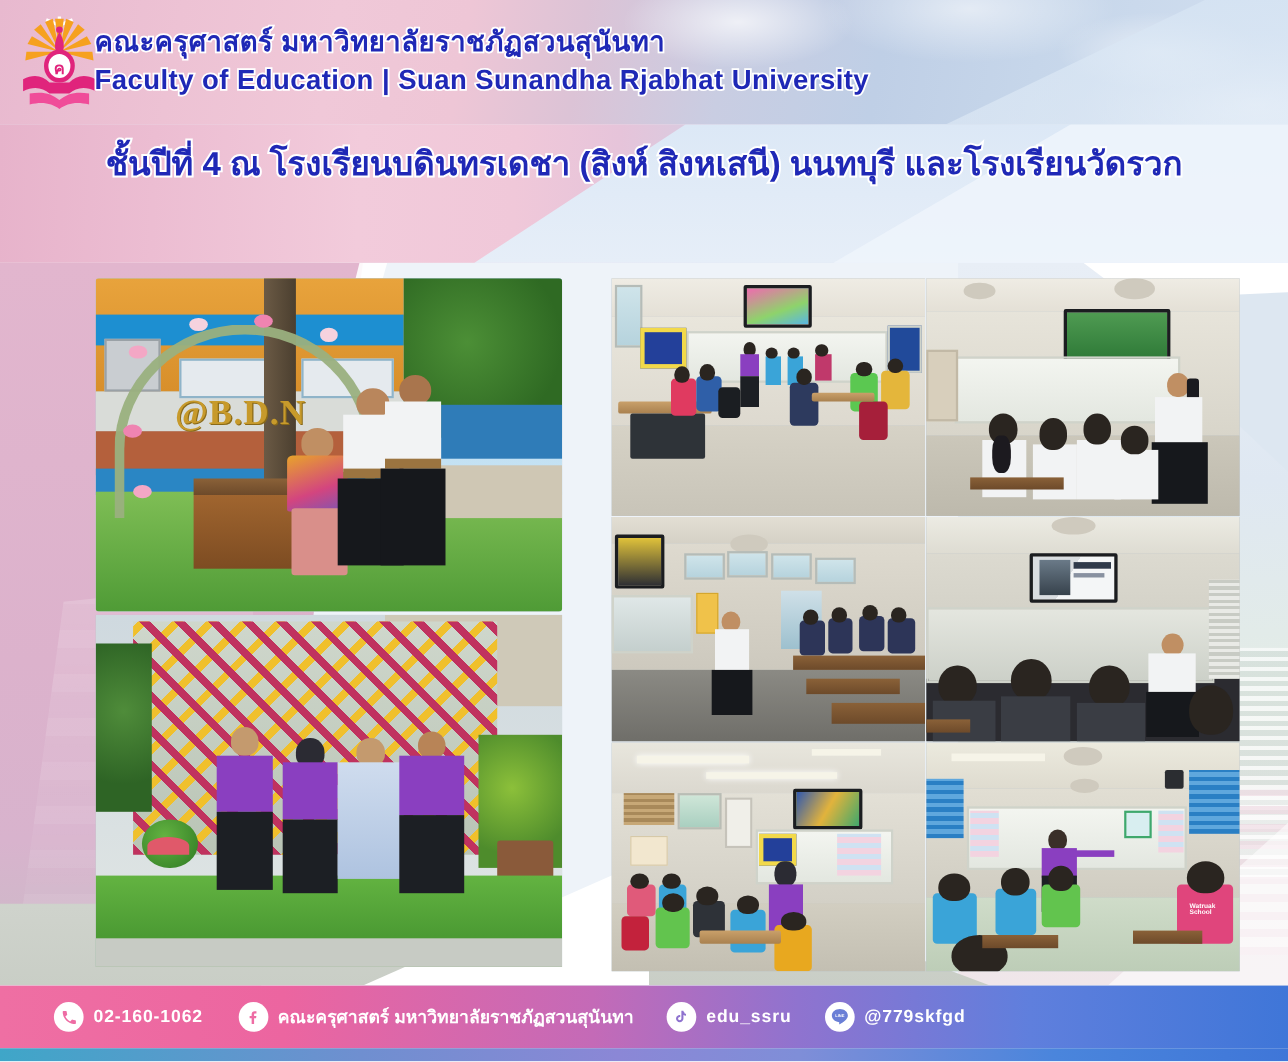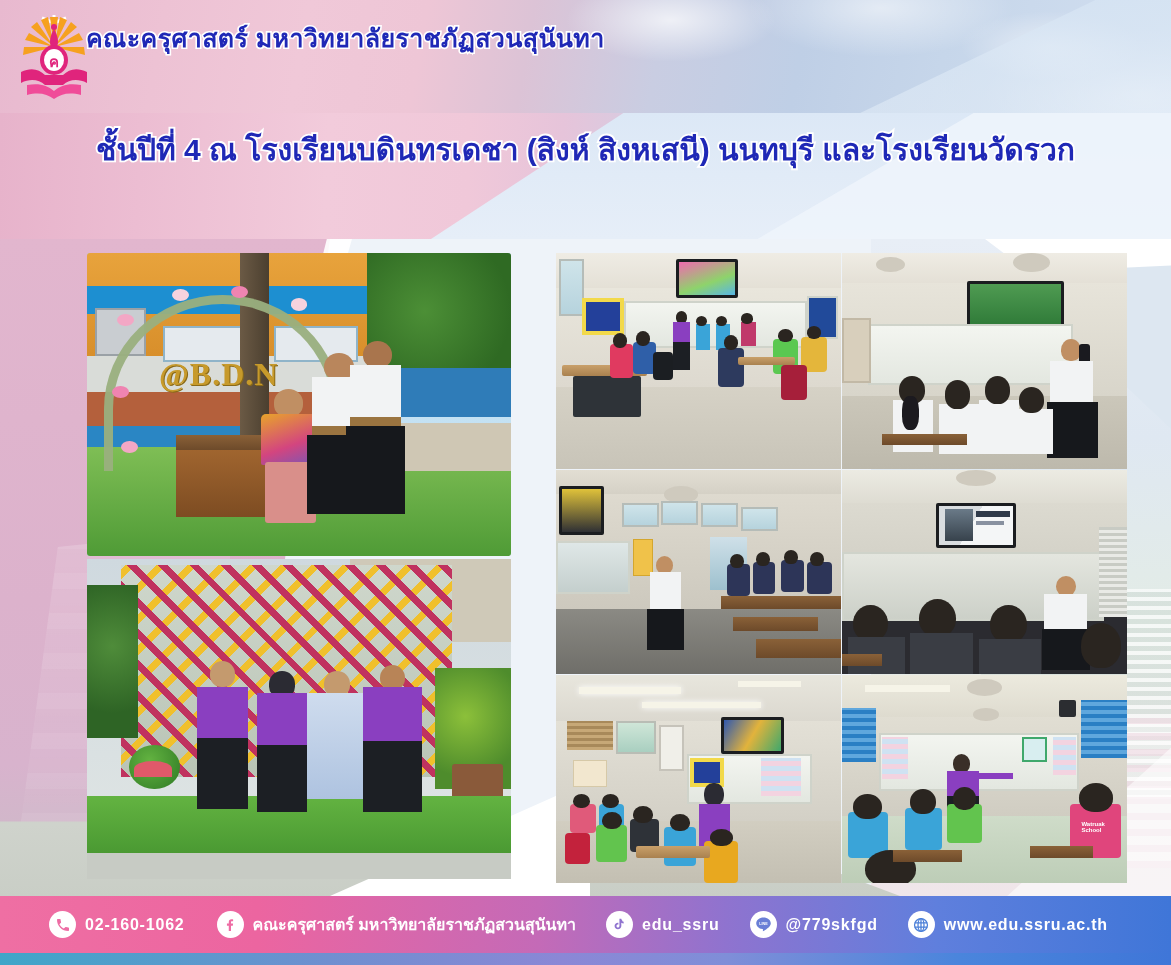--- a/index.html
+++ b/index.html
@@ -283,20 +283,21 @@
         <ellipse cx="37" cy="47" rx="10" ry="11" fill="#ffffff"></ellipse>
         <text x="37" y="54" font-size="15" font-weight="700" text-anchor="middle" fill="#e0247c" font-family="'DejaVu Sans', sans-serif">ค</text>
 
         <path d="M4 59 C14 54 22 56 28 62 L46 62 C52 56 60 54 70 59 L70 70 C60 65 52 67 46 72 L28 72 C22 67 14 65 4 70 Z" fill="#e0247c"></path>
         <path d="M10 72 C22 70 30 72 37 78 C44 72 52 70 64 72 L64 82 C52 79 44 81 37 86 C30 81 22 79 10 82 Z" fill="#f04c99"></path>
       </svg>
     </div>
 
     <div class="header-text">
       <div class="header-line th">คณะครุศาสตร์ มหาวิทยาลัยราชภัฏสวนสุนันทา</div>
+      <div class="header-line en">Faculty of Education | Suan Sunandha Rjabhat University</div>
     </div>
   </div>
 
   <div class="title-band">
     <div class="title-break"></div>
     <div class="title-break2"></div>
     <div class="title-text">
       <div class="title-line">ชั้นปีที่ 4 ณ โรงเรียนบดินทรเดชา (สิงห์ สิงหเสนี) นนทบุรี และโรงเรียนวัดรวก</div>
     </div>
   </div>
@@ -625,28 +626,18 @@
     <div class="f-item" style="margin-left:30px">
       <span class="f-icon">
         <svg width="19" height="19" viewBox="0 0 24 24">
           <path fill="#6a7fd6" d="M12 3C6.9 3 2.8 6.3 2.8 10.4c0 3.7 3.3 6.8 7.7 7.4.3.06.7.2.8.45.1.23.07.57.03.8l-.13.78c-.04.23-.18.9.8.49.98-.41 5.3-3.12 7.23-5.34 1.33-1.46 1.97-2.95 1.97-4.58C21.2 6.3 17.1 3 12 3z"></path>
           <text x="12" y="12.2" font-size="4.6" font-weight="700" text-anchor="middle" fill="#ffffff" font-family="'Liberation Sans', sans-serif">LINE</text>
         </svg>
       </span>
       <span class="f-label">@779skfgd</span>
     </div>
 
-    <div class="f-item" style="margin-left:30px">
-      <span class="f-icon">
-        <svg width="18" height="18" viewBox="0 0 24 24" fill="none" stroke="#4a7fd8" stroke-width="1.7">
-          <circle cx="12" cy="12" r="8.6"></circle>
-          <ellipse cx="12" cy="12" rx="4" ry="8.6"></ellipse>
-          <path d="M3.6 9.3h16.8M3.6 14.7h16.8M12 3.4v17.2"></path>
-        </svg>
-      </span>
-      <span class="f-label">www.edu.ssru.ac.th</span>
-    </div>
 
   </div>
 
   <div class="footer-strip"></div>
 
 </div>
 
 </body></html>

